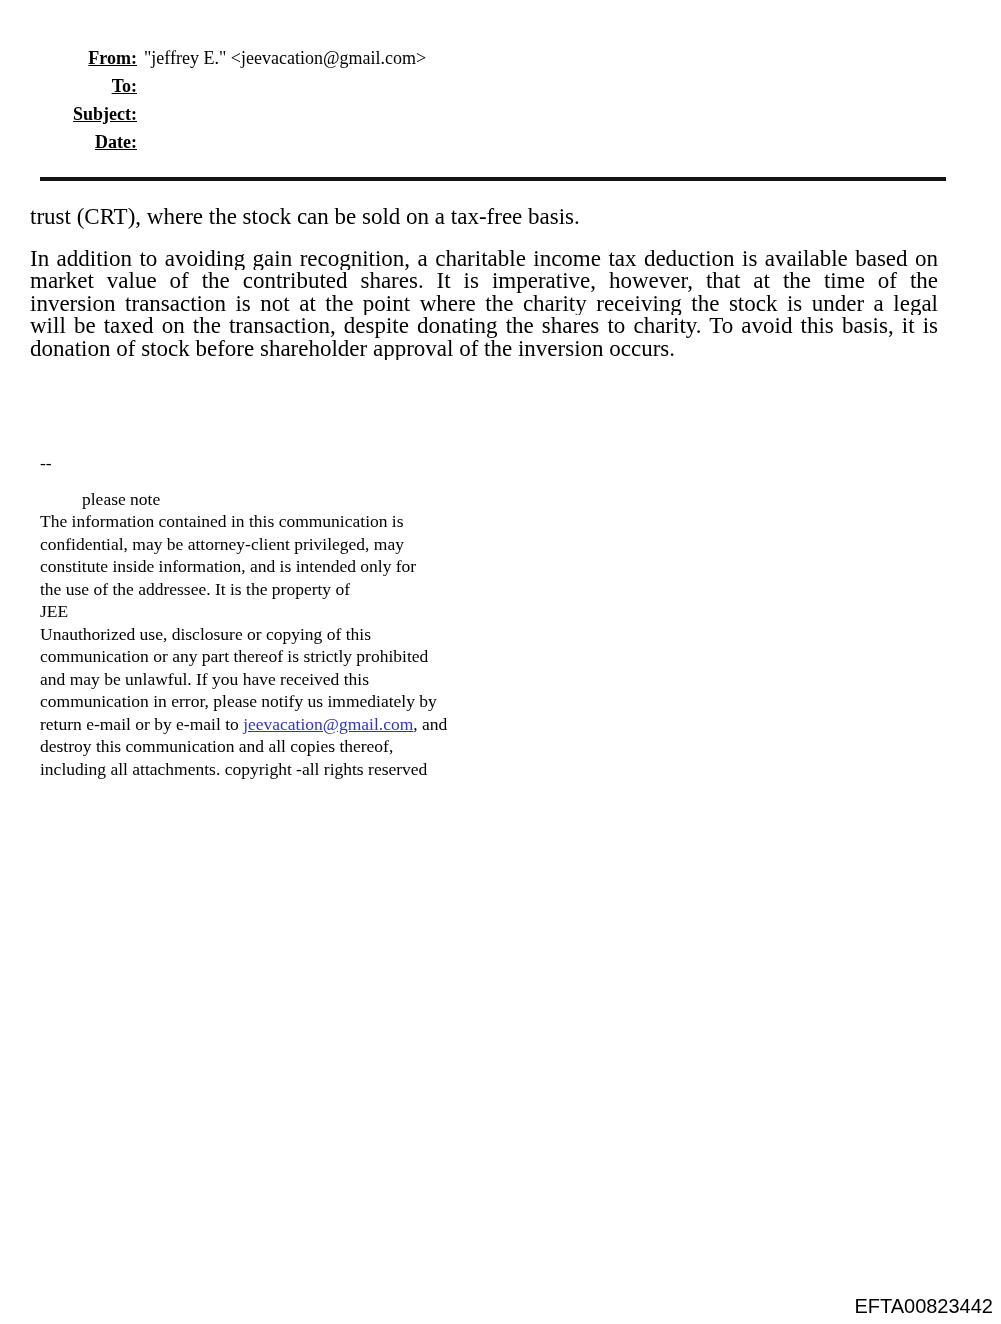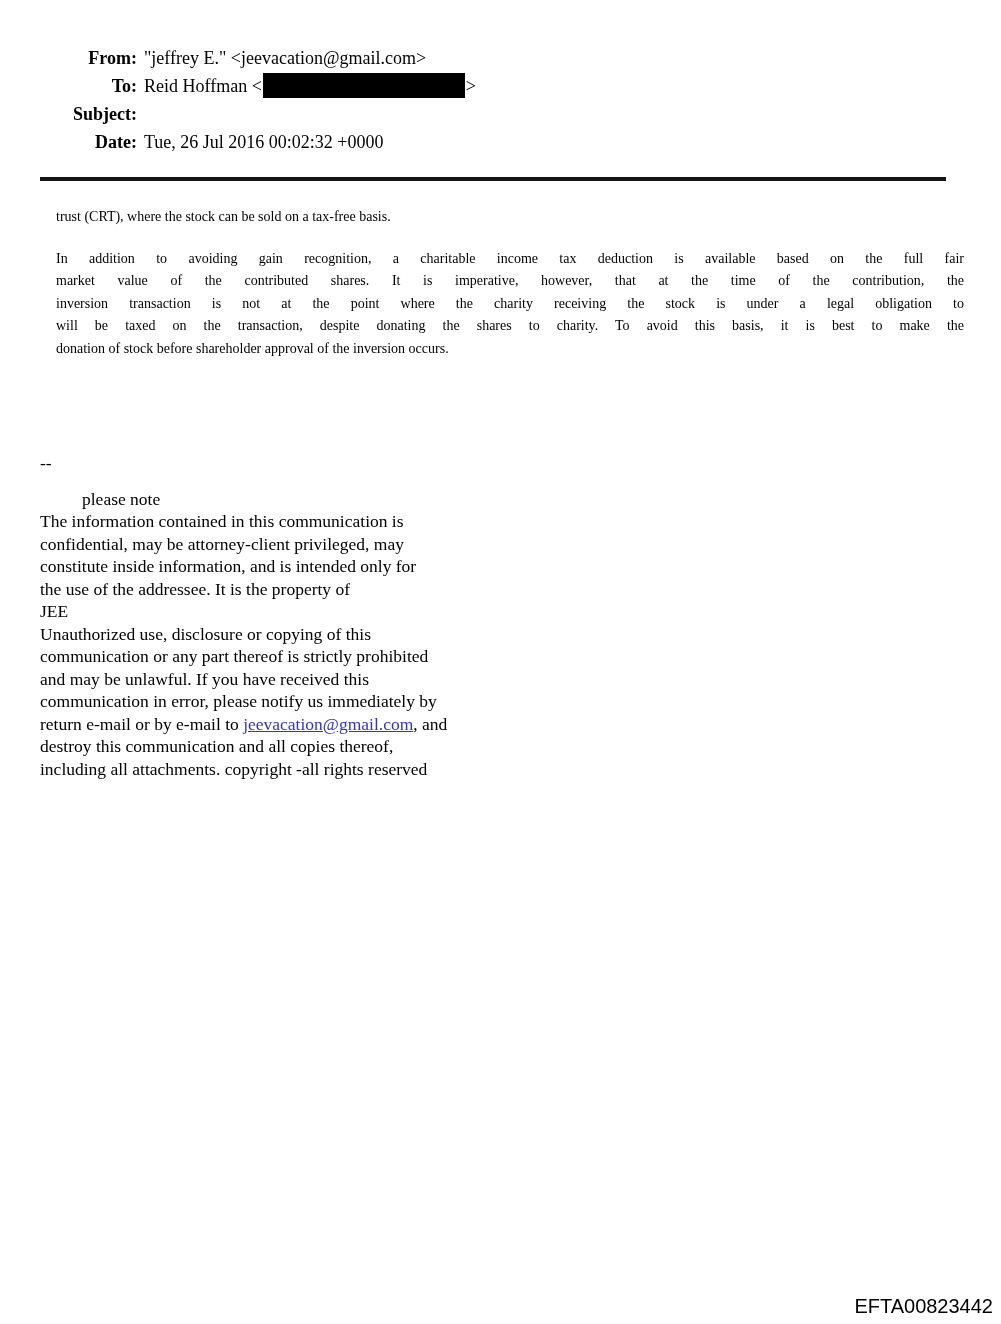--- a/index.html
+++ b/index.html
@@ -9,35 +9,35 @@
     position: relative;
     font-family: "Liberation Serif", serif;
     color: #000000;
     overflow: hidden;
   }
   .page { position: absolute; inset: 0; background: #ffffff; }
 
   
   .email-header { position: absolute; top: 44px; left: 40px; font-size: 18px; }
   .hrow { display: flex; line-height: 28px; }
-  .hlabel { width: 97px; text-align: right; font-weight: bold; flex: 0 0 97px; }
+  .hlabel { width: 97px; text-align: right; font-weight: bold; flex: 0 0 97px; text-decoration: underline; }
   .hvalue { margin-left: 7px; white-space: pre; }
   .redaction {
     display: inline-block;
     width: 202px; height: 25px;
     background: #000000;
     vertical-align: -6px;
     margin: 0 1px;
   }
 
   
   .rule { position: absolute; top: 177px; left: 40px; width: 906px; height: 4px; background: #141414; }
 
   
-  .body-text { position: absolute; top: 206px; left: 56px; width: 908px; font-size: 14px; line-height: 22.5px; }
+  .body-text { position: absolute; top: 206px; left: 30px; width: 908px; font-size: 23px; line-height: 22.5px; }
   .opening { margin-bottom: 19px; }
   .jline { text-align: justify; text-align-last: justify; height: 22.5px; overflow: hidden; }
   .jline.last { text-align-last: left; }
 
   
   .signature { position: absolute; top: 452px; left: 40px; width: 520px; font-size: 17.5px; line-height: 22.5px; }
   .sig-note { padding-left: 42px; margin-top: 13px; }
   a.mail-link { color: #3333cc; text-decoration: underline; cursor: pointer; }
 
   
@@ -52,29 +52,27 @@
 
 <div class="page">
 
   <div class="email-header">
     <div class="hrow">
       <span class="hlabel">From:</span>
       <span class="hvalue">"jeffrey E." &lt;jeevacation@gmail.com&gt;</span>
     </div>
     <div class="hrow">
       <span class="hlabel">To:</span>
-      <span class="hvalue"><span>Reid Hoffman &lt;</span><span class="redaction"></span><span>&gt;</span></span>
     </div>
     <div class="hrow">
       <span class="hlabel">Subject:</span>
       <span class="hvalue"></span>
     </div>
     <div class="hrow">
       <span class="hlabel">Date:</span>
-      <span class="hvalue">Tue, 26 Jul 2016 00:02:32 +0000</span>
     </div>
   </div>
 
   <div class="rule"></div>
 
   <div class="body-text">
     <div class="opening">trust (CRT), where the stock can be sold on a tax-free basis.</div>
     <div class="jline">In addition to avoiding gain recognition, a charitable income tax deduction is available based on the full fair</div>
     <div class="jline">market value of the contributed shares.  It is imperative, however, that at the time of the contribution, the</div>
     <div class="jline">inversion transaction is not at the point where the charity receiving the stock is under a legal obligation to</div>

